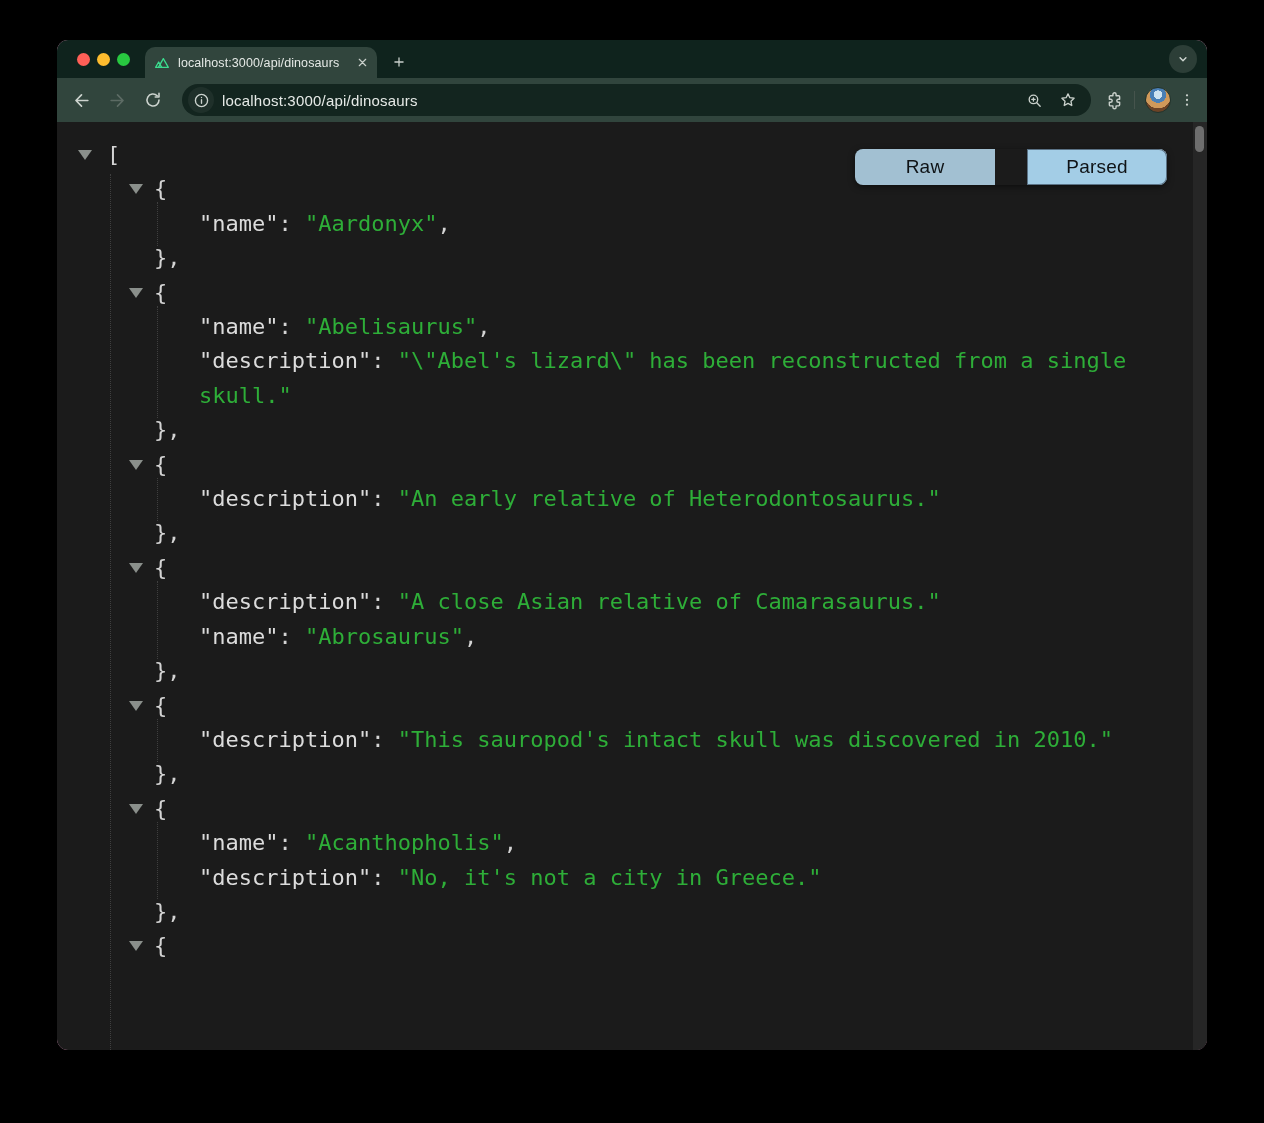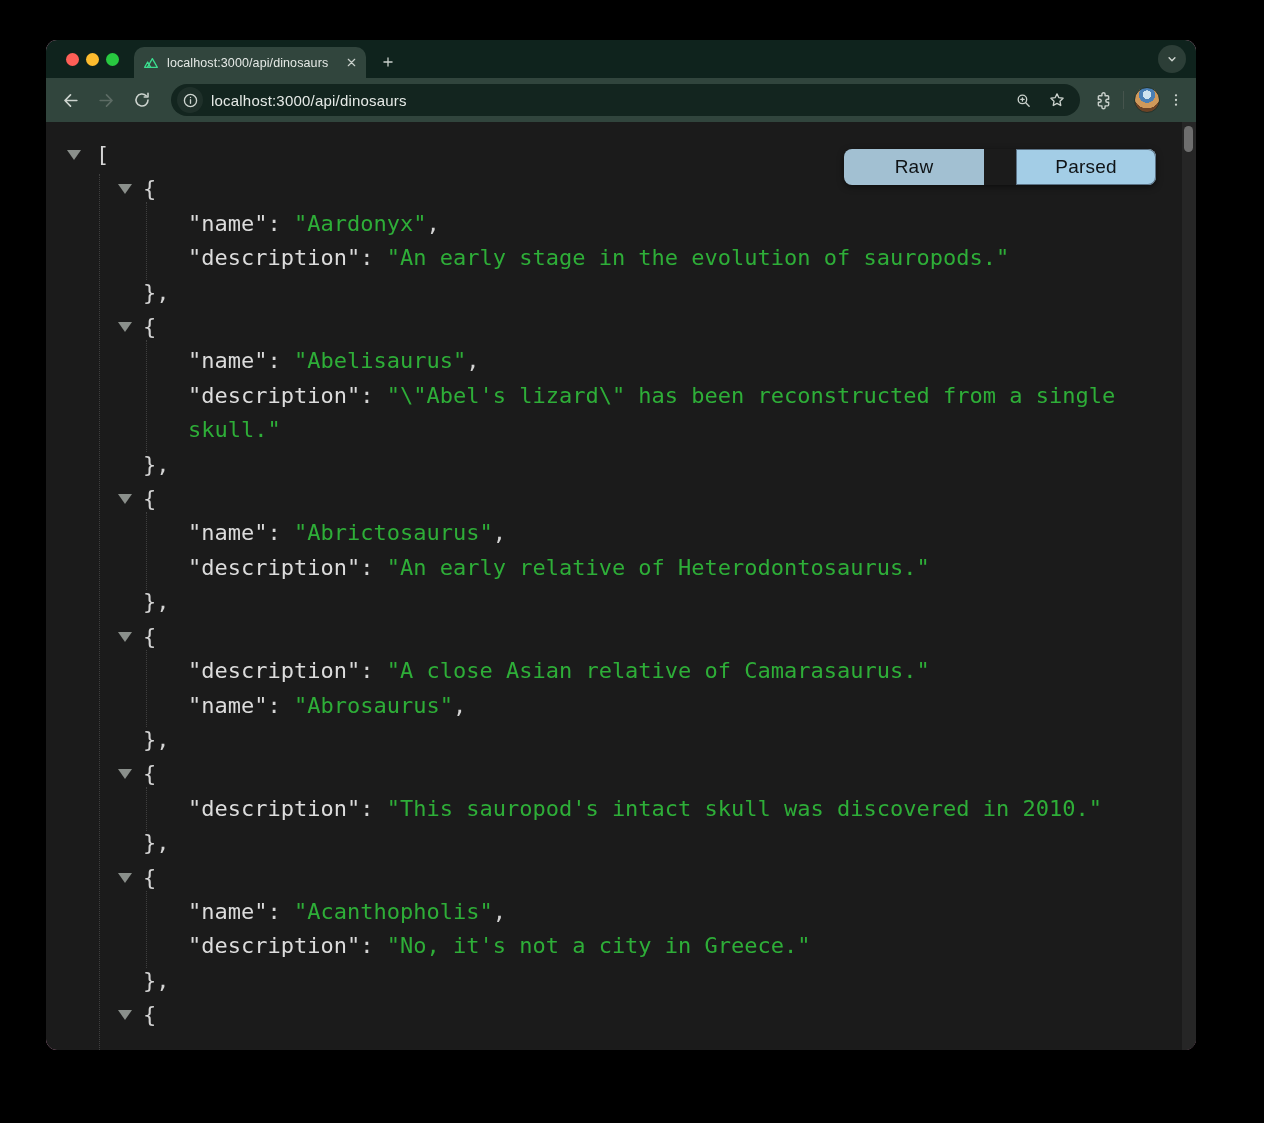--- a/index.html
+++ b/index.html
@@ -1,21 +1,21 @@
 <!DOCTYPE html>
 <html><head>
 <meta charset="utf-8">
 <style>
   html,body{margin:0;padding:0;}
   body{
     width:1264px;height:1123px;background:#000;overflow:hidden;
     font-family:"Liberation Sans",sans-serif;position:relative;
   }
   .window{
-    position:absolute;left:46px;top:40px;width:1150px;height:1010px;
+    position:absolute;left:57px;top:40px;width:1150px;height:1010px;
     border-radius:11px;overflow:hidden;background:#f9a8d4;
     box-shadow:0 18px 50px rgba(0,0,0,.65);
   }
   
   .tabstrip{height:38px;background:#0f231d;position:relative;display:flex;align-items:flex-end;}
   .traffic{position:absolute;left:20px;top:13px;display:flex;gap:7px;}
   .light{width:13px;height:13px;border-radius:50%;}
   .light.red{background:#ff5f57;}
   .light.yellow{background:#febc2e;}
   .light.green{background:#28c840;}
@@ -191,34 +191,32 @@
     <div class="json">
       <div class="root-guide"></div>
 
       <div class="row root">
         <span class="tri"></span><span class="pn">[</span>
       </div>
 
       <div class="obj">
         <div class="row open"><span class="tri"></span><span class="pn">{</span></div>
         <div class="row prop"><span class="q key">name</span><span class="pn">: </span><span class="q str">Aardonyx</span><span class="pn">,</span></div>
-        <div class="row prop"><span class="q key">description</span><span class="pn">: </span><span class="q str">An early stage in the evolution of sauropods.</span></div>
         <div class="row close"><span class="pn">},</span></div>
       </div>
 
       <div class="obj">
         <div class="row open"><span class="tri"></span><span class="pn">{</span></div>
         <div class="row prop"><span class="q key">name</span><span class="pn">: </span><span class="q str">Abelisaurus</span><span class="pn">,</span></div>
         <div class="row prop"><span class="q key">description</span><span class="pn">: </span><span class="q str">\"Abel's lizard\" has been reconstructed from a single skull.</span></div>
         <div class="row close"><span class="pn">},</span></div>
       </div>
 
       <div class="obj">
         <div class="row open"><span class="tri"></span><span class="pn">{</span></div>
-        <div class="row prop"><span class="q key">name</span><span class="pn">: </span><span class="q str">Abrictosaurus</span><span class="pn">,</span></div>
         <div class="row prop"><span class="q key">description</span><span class="pn">: </span><span class="q str">An early relative of Heterodontosaurus.</span></div>
         <div class="row close"><span class="pn">},</span></div>
       </div>
 
       <div class="obj">
         <div class="row open"><span class="tri"></span><span class="pn">{</span></div>
         <div class="row prop"><span class="q key">description</span><span class="pn">: </span><span class="q str">A close Asian relative of Camarasaurus.</span></div>
         <div class="row prop"><span class="q key">name</span><span class="pn">: </span><span class="q str">Abrosaurus</span><span class="pn">,</span></div>
         <div class="row close"><span class="pn">},</span></div>
       </div>

